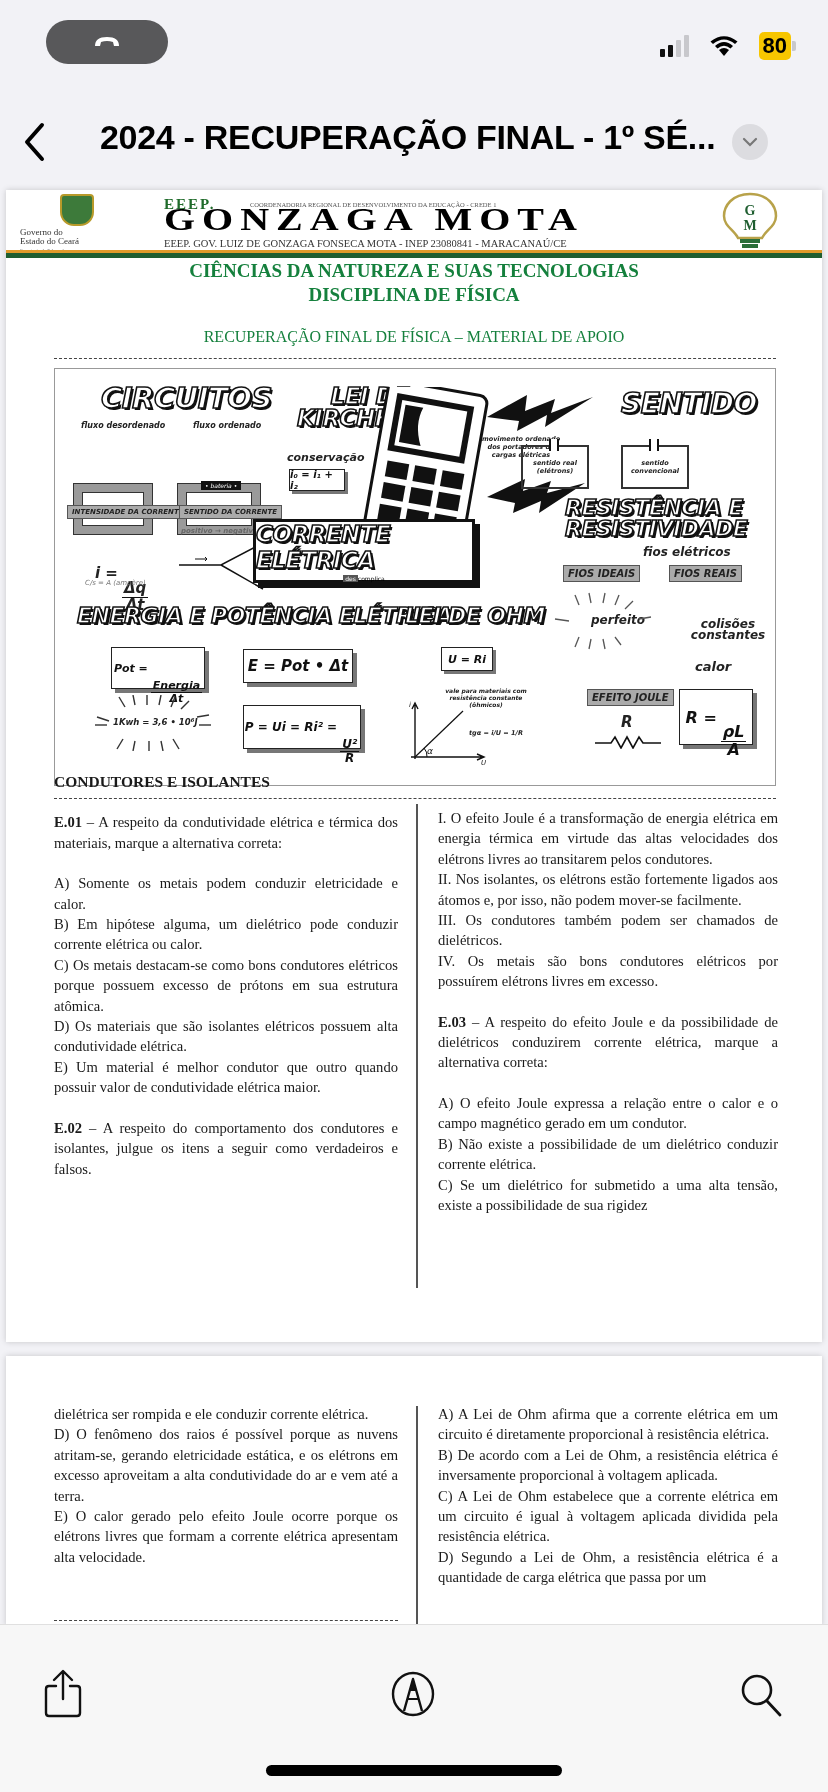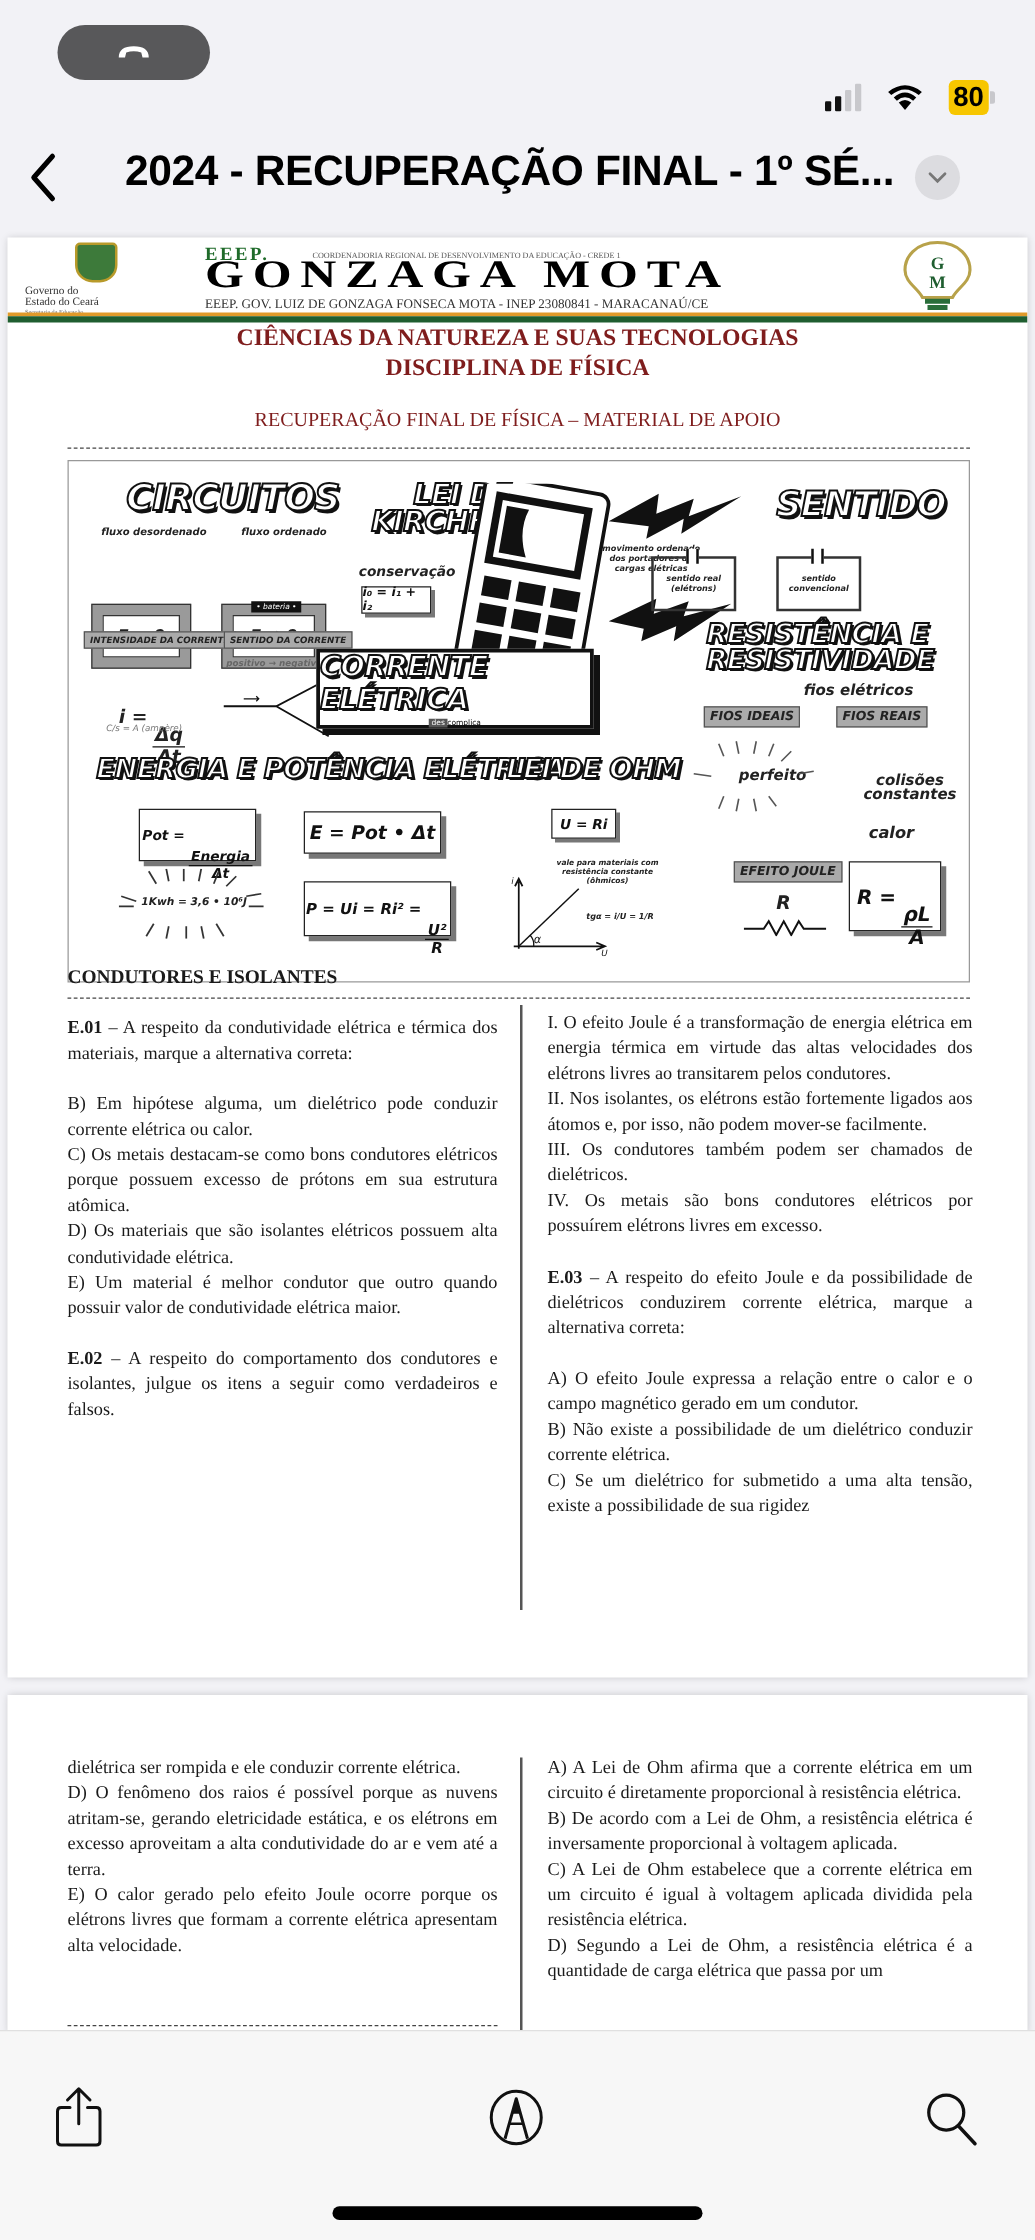--- a/index.html
+++ b/index.html
@@ -3,21 +3,21 @@
 <meta charset="utf-8">
 <style>
   * { box-sizing: border-box; margin: 0; padding: 0; }
   html, body { width: 828px; height: 1792px; overflow: hidden; background: #f2f2f6; font-family: "Liberation Sans", sans-serif; }
   .screen { position: relative; width: 828px; height: 1792px; background: #f2f2f6; }
 
   
   .status-bar { position: absolute; left: 0; top: 0; width: 828px; height: 90px; }
   .call-pill { position: absolute; left: 46px; top: 20px; width: 122px; height: 44px; background: #58585a; border-radius: 22px; display: flex; align-items: center; justify-content: center; }
   .call-pill svg { width: 30px; height: 16px; }
-  .status-right { position: absolute; right: 32px; top: 32px; display: flex; align-items: center; gap: 20px; margin-top: 32px; }
+  .status-right { position: absolute; right: 32px; top: 32px; display: flex; align-items: center; gap: 20px; }
   .signal { display: flex; align-items: flex-end; gap: 3px; height: 22px; }
   .signal span { width: 5px; background: #111; border-radius: 1px; }
   .signal span.dim { background: #c8c8cc; }
   .battery { display: flex; align-items: center; }
   .battery-body { background: #f7c600; color: #000; font-weight: bold; font-size: 22px; line-height: 26px; padding: 0 4px; border-radius: 5px; height: 28px; display: flex; align-items: center; }
   .battery-tip { width: 4px; height: 10px; background: #c8c8cc; border-radius: 0 2px 2px 0; margin-left: 1px; }
 
   
   .nav-bar { position: absolute; left: 0; top: 110px; width: 828px; height: 64px; display: flex; align-items: center; }
   .back-btn { position: absolute; left: 22px; top: 12px; width: 30px; height: 40px; display: flex; align-items: center; }
@@ -37,21 +37,21 @@
   .school-block { position: absolute; left: 158px; top: 6px; width: 540px; height: 56px; }
   .eeep { position: absolute; left: 0; top: 0; font-family: "Liberation Serif", serif; font-size: 15px; font-weight: bold; color: #1f6b2a; letter-spacing: 2px; }
   .crede { position: absolute; left: 86px; top: 5px; font-family: "Liberation Serif", serif; font-size: 6.5px; color: #555; white-space: nowrap; }
   .school-name { position: absolute; left: 0; top: 8px; font-family: "Liberation Serif", serif; font-size: 40px; font-weight: bold; color: #000; letter-spacing: 7px; line-height: 40px; transform: scaleY(0.78); transform-origin: top left; }
   .school-sub { position: absolute; left: 0; top: 42px; font-family: "Liberation Serif", serif; font-size: 10.5px; color: #333; white-space: nowrap; }
   .gm-logo { position: absolute; left: 712px; top: 2px; width: 64px; height: 58px; }
   .header-bars { position: absolute; left: 0; top: 60px; width: 816px; }
   .bar-orange { height: 3px; background: #e09a2a; }
   .bar-green { height: 5px; background: #1f5e30; }
 
-  .doc-title { position: absolute; left: 0; width: 816px; text-align: center; font-family: "Liberation Serif", serif; color: #7f1d1d; }
+  .doc-title { position: absolute; left: 0; width: 816px; text-align: center; font-family: "Liberation Serif", serif; color: #15803d; }
   .t1 { top: 70px; font-size: 19px; font-weight: bold; }
   .t2 { top: 94px; font-size: 19px; font-weight: bold; }
   .t3 { top: 138px; font-size: 16px; }
   .dash-line { position: absolute; height: 0; border-top: 1px dashed #444; }
 
   
   .infographic { position: absolute; left: 48px; top: 178px; width: 722px; height: 418px; border: 1.5px solid #999; background: #fff; font-family: "DejaVu Sans", sans-serif; }
   .ig-abs { position: absolute; }
   .comic { font-family: "DejaVu Sans", sans-serif; font-weight: bold; font-style: italic; color: #fff; -webkit-text-stroke: 1.6px #111; text-shadow: 2px 2px 0 #111; letter-spacing: -0.5px; }
   .hand { font-family: "DejaVu Sans", sans-serif; font-style: italic; font-weight: bold; color: #222; }
@@ -318,20 +318,21 @@
     </div>
 
     <div class="dash-line" style="left:48px; top:608px; width:722px;"></div>
     <div class="col-divider" style="left:410px; top:614px; height:484px;"></div>
 
     <div class="col" style="left:48px; top:582px; width:344px;">
       <p class="section-title">CONDUTORES E ISOLANTES</p>
       <div class="gap"></div>
       <p><b>E.01</b><span> – A respeito da condutividade elétrica e térmica dos materiais, marque a alternativa correta:</span></p>
       <div class="gap"></div>
+      <p>A) Somente os metais podem conduzir eletricidade e calor.</p>
       <p>B) Em hipótese alguma, um dielétrico pode conduzir corrente elétrica ou calor.</p>
       <p>C) Os metais destacam-se como bons condutores elétricos porque possuem excesso de prótons em sua estrutura atômica.</p>
       <p>D) Os materiais que são isolantes elétricos possuem alta condutividade elétrica.</p>
       <p>E) Um material é melhor condutor que outro quando possuir valor de condutividade elétrica maior.</p>
       <div class="gap"></div>
       <p><b>E.02</b><span> – A respeito do comportamento dos condutores e isolantes, julgue os itens a seguir como verdadeiros e falsos.</span></p>
     </div>
 
     <div class="col" style="left:432px; top:618px; width:340px;">
       <p>I. O efeito Joule é a transformação de energia elétrica em energia térmica em virtude das altas velocidades dos elétrons livres ao transitarem pelos condutores.</p>

